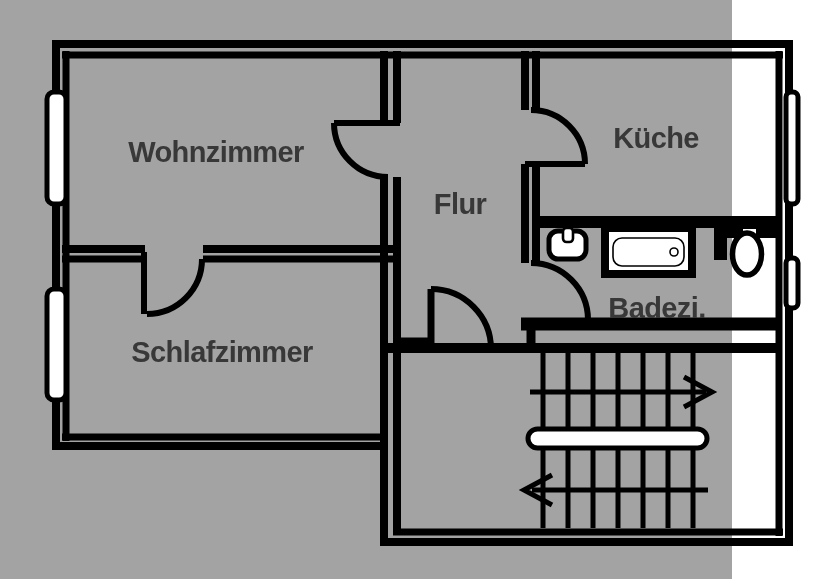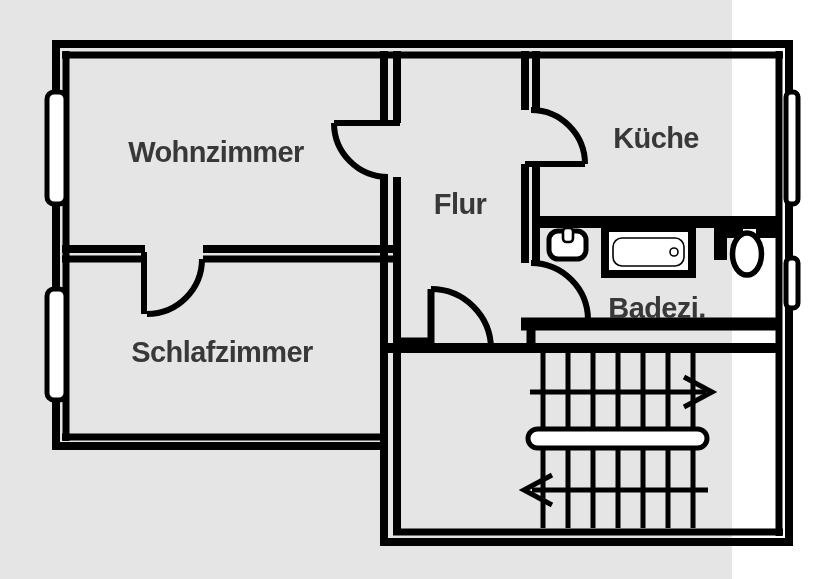--- a/index.html
+++ b/index.html
@@ -1,17 +1,17 @@
 <!DOCTYPE html>
 <html><head>
 <meta charset="utf-8">
 <style>
   html,body{margin:0;padding:0;background:#ffffff;}
   body{width:840px;height:579px;overflow:hidden;font-family:"Liberation Sans",sans-serif;}
-  #plan-wrap{position:relative;width:732px;height:579px;background:#e5e5e5;}
+  #plan-wrap{position:relative;width:732px;height:579px;background:#a3a3a3;}
   svg{position:absolute;left:0;top:0;}
   .wall{stroke:#000;fill:none;}
   .door{stroke:#000;fill:none;}
   .fixture{stroke:#000;fill:#fff;}
   .room-label{
     font-family:"Liberation Sans",sans-serif;
     font-weight:bold;
     font-size:29px;
     letter-spacing:-0.6px;
     fill:#383838;

